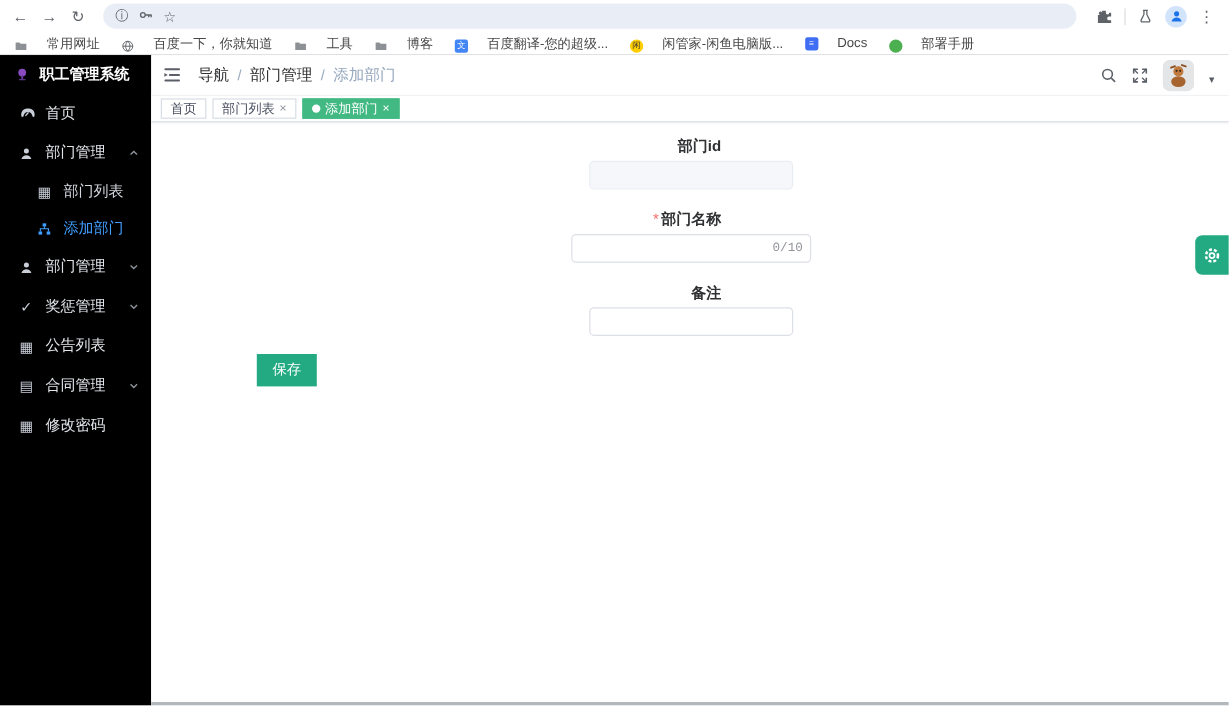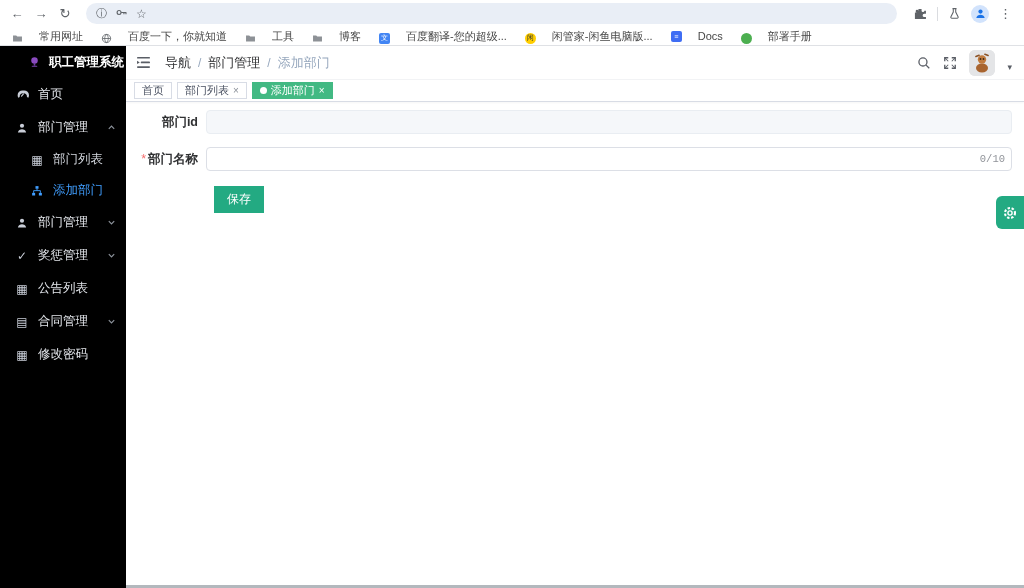--- a/index.html
+++ b/index.html
@@ -20,21 +20,21 @@
   .profile-avatar { width:18px; height:18px; border-radius:50%; background:#d2e3fc; display:flex; align-items:center; justify-content:center; }
   .kebab { color:#5f6368; font-size:13px; }
 
   .bookmarks { height:18px; display:flex; align-items:center; padding:0 12px; gap:18px; }
   .bm-item { display:flex; align-items:flex-end; gap:16px; font-size:11px; color:#474747; white-space:nowrap; cursor:pointer; }
   .favicon { width:11px; height:11px; border-radius:2px; display:inline-flex; align-items:center; justify-content:center; font-size:7px; color:#fff; flex-shrink:0; }
 
   
   .app { display:flex; height:542px; }
   .sidebar { width:126px; background:#000; flex-shrink:0; color:#dfe3ea; }
-  .logo-row { height:32px; display:flex; align-items:center; gap:8px; padding-left:28px; background:#000; }
+  .logo-row { height:32px; display:flex; align-items:center; gap:8px; padding-left:12px; background:#000; }
   .logo-title { font-size:12.5px; font-weight:bold; color:#fff; }
   .menu-item { height:33px; display:flex; align-items:center; gap:9px; padding:0 10px 0 15px; font-size:12.5px; color:#e2e5ea; cursor:pointer; }
   .menu-item .mi-icon { width:14px; display:flex; justify-content:center; color:#c9ced8; font-size:12px; line-height:1; flex-shrink:0; }
   .menu-item.submenu { padding-left:30px; height:31px; color:#d4d8df; }
   .menu-item.active, .menu-item.active .mi-icon { color:#409eff; }
   .chevron { margin-left:auto; display:flex; color:#8d939c; }
 
   
   .main { flex:1; min-width:0; display:flex; flex-direction:column; background:#fff; position:relative; }
   .navbar { height:34px; display:flex; align-items:center; padding:0 12px 0 10px; border-bottom:1px solid #f2f3f5; }
@@ -50,21 +50,21 @@
   
   .tags { height:22px; display:flex; align-items:center; gap:5px; padding:0 8px; border-bottom:1px solid #d8dce5; box-shadow:0 1px 2px rgba(0,0,0,.04); }
   .tag { height:17px; display:flex; align-items:center; gap:4px; padding:0 7px; border:1px solid #d8dce5; background:#fff; font-size:11px; color:#495060; cursor:pointer; }
   .tag .t-close { font-size:10px; color:#8a9099; line-height:1; }
   .tag.active { background:#42b983; border-color:#42b983; color:#fff; }
   .tag.active .t-close { color:#fff; }
   .tag .dot { width:7px; height:7px; border-radius:50%; background:#fff; }
 
   
   .content { flex:1; padding:8px 12px 0 14px; }
-  .form-row { display:flex; align-items:center; margin-bottom:13px; }
+  .form-row { display:flex; align-items:center; margin-bottom:13px;flex-direction:column; }
   .form-label { width:66px; flex-shrink:0; text-align:right; padding-right:8px; font-size:12.5px; font-weight:600; color:#303133; line-height:24px; white-space:nowrap; }
   .req { color:#f56c6c; margin-right:2px; font-weight:normal; }
   .input-wrap { flex:1; position:relative;font-family:Liberation Mono, monospace; }
   .el-input { width:100%; height:24px; border:1px solid #dcdfe6; border-radius:4px; padding:0 8px; font-size:12px; color:#606266; background:#fff; outline:none; font-family:inherit; }
   .el-input.is-disabled { background:#f5f7fa; border-color:#e9edf2; cursor:not-allowed; }
   .counter { position:absolute; right:7px; top:50%; transform:translateY(-50%); font-size:10.5px; color:#909399; }
   .save-btn { margin-left:74px; margin-top:2px; background:#23aa82; color:#fff; border:none; border-radius:0; font-size:12px; padding:5px 13px; cursor:pointer; font-family:inherit; }
 
   
   .settings-fab { position:absolute; right:0; top:196px; width:28px; height:33px; background:#23aa82; border-radius:6px 0 0 6px; display:flex; align-items:center; justify-content:center; cursor:pointer; }
@@ -324,20 +324,26 @@
           <input class="el-input is-disabled" disabled="" placeholder="" style="">
         </span>
       </div>
       <div class="form-row">
         <span class="form-label"><span class="req">*</span><span>部门名称</span></span>
         <span class="input-wrap">
           <input class="el-input" style="padding-right: 38px;" placeholder="">
           <span class="counter">0/10</span>
         </span>
       </div>
+      <div class="form-row">
+        <span class="form-label">备注</span>
+        <span class="input-wrap">
+          <input class="el-input" placeholder="" style="">
+        </span>
+      </div>
       <button class="save-btn">保存</button>
     </div>
 
   </div>
 </div>
 
 <div class="settings-fab">
   <svg width="16" height="16" viewBox="0 0 16 16">
       <circle cx="8" cy="8" r="5" fill="none" stroke="#fff" stroke-width="2.1" stroke-dasharray="2.4 1.7"></circle>
       <circle cx="8" cy="8" r="2.1" fill="none" stroke="#fff" stroke-width="1.4"></circle>

